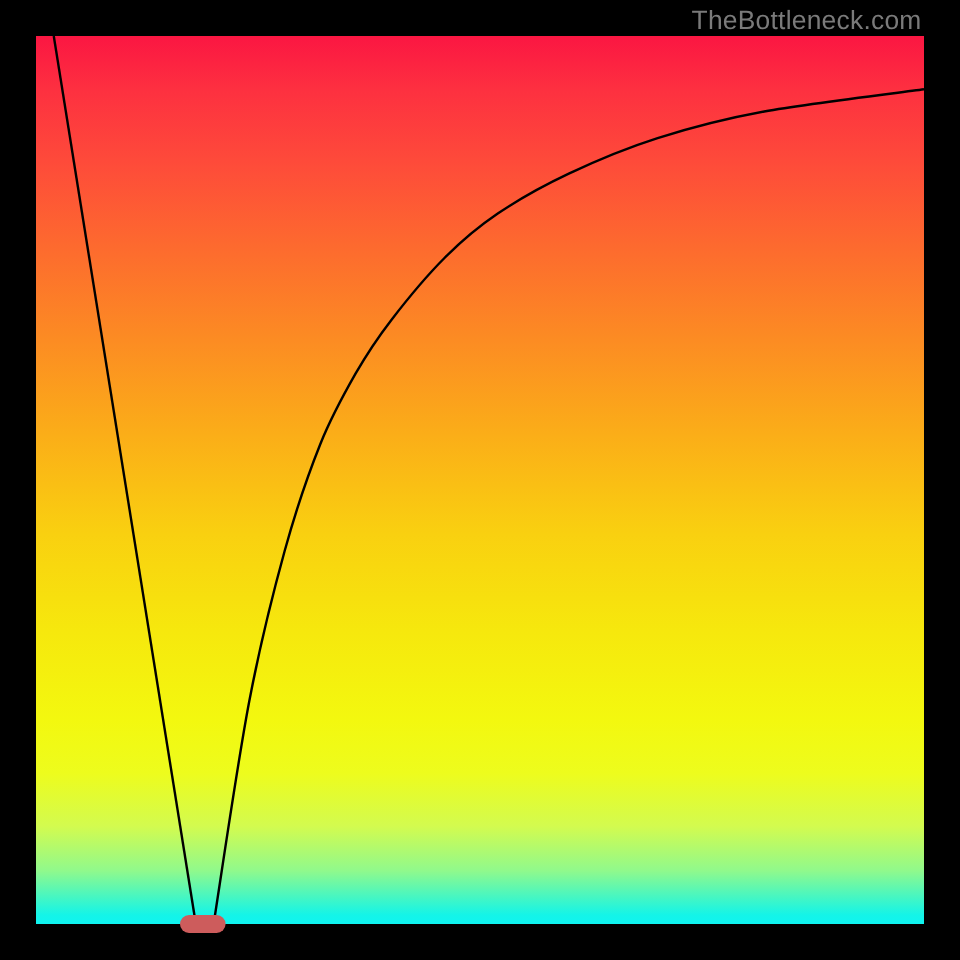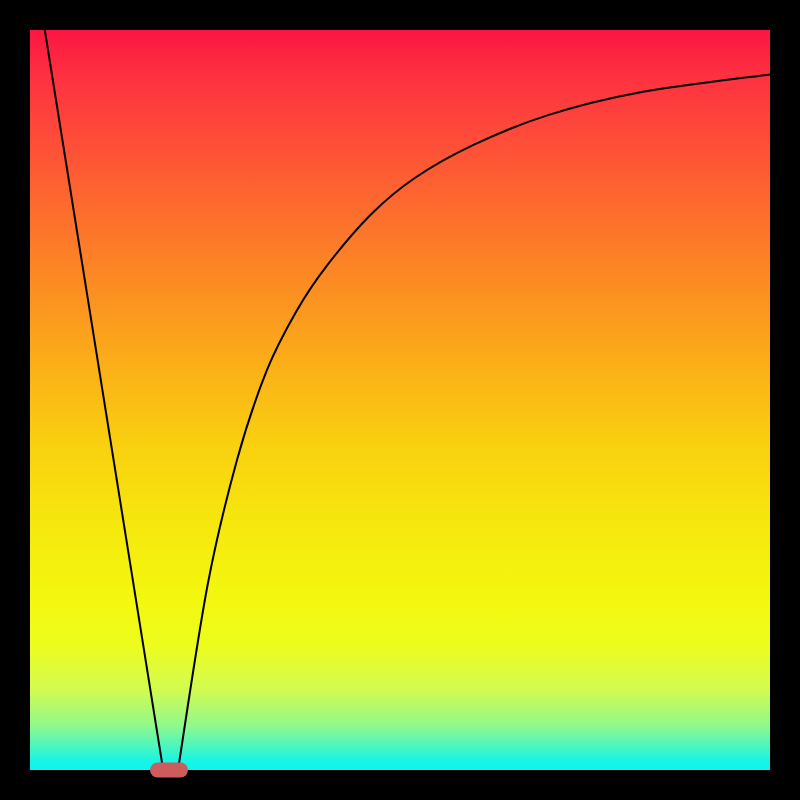--- a/index.html
+++ b/index.html
@@ -66,20 +66,21 @@
     background: #cd5c5c;
     border-radius: 8px;
     transform: translate(-50%, -50%);
   }
 </style>
 </head>
 <body>
 
 <div class="frame">
 
+  <div class="watermark">TheBottleneck.com</div>
 
   <div class="plot">
 
     <svg class="curve" viewBox="0 0 740 740" preserveAspectRatio="none">
       <path id="left-branch" d="M 14.8 0 L 133.2 740" fill="none" stroke="#000" stroke-width="2"></path>
       <path id="right-branch" d="M 148 740 C 152.93333333333334 709.1666666666666 167.73333333333332 606.8 177.6 555 C 187.46666666666667 503.2 197.33333333333334 464.96666666666664 207.20000000000002 429.2 C 217.0666666666667 393.43333333333334 226.93333333333334 365.06666666666666 236.8 340.4 C 246.66666666666669 315.7333333333333 256.5333333333333 298.46666666666664 266.4 281.2 C 276.26666666666665 263.93333333333334 283.66666666666663 252.8333333333333 296 236.79999999999995 C 308.33333333333337 220.76666666666662 325.6 199.79999999999998 340.40000000000003 185 C 355.20000000000005 170.20000000000002 367.53333333333336 159.71666666666667 384.8 148 C 402.06666666666666 136.28333333333333 421.8 125.18333333333338 444 114.70000000000005 C 466.2 104.21666666666671 490.8666666666667 93.73333333333336 518 85.10000000000002 C 545.1333333333333 76.46666666666668 569.8 69.6833333333333 606.8 62.89999999999998 C 643.8 56.11666666666665 717.8 47.483333333333405 740 44.40000000000009" fill="none" stroke="#000" stroke-width="2"></path>
     </svg>
 
     <div class="marker" id="marker" style="left: 139.12px; top: 740px;"></div>
 

